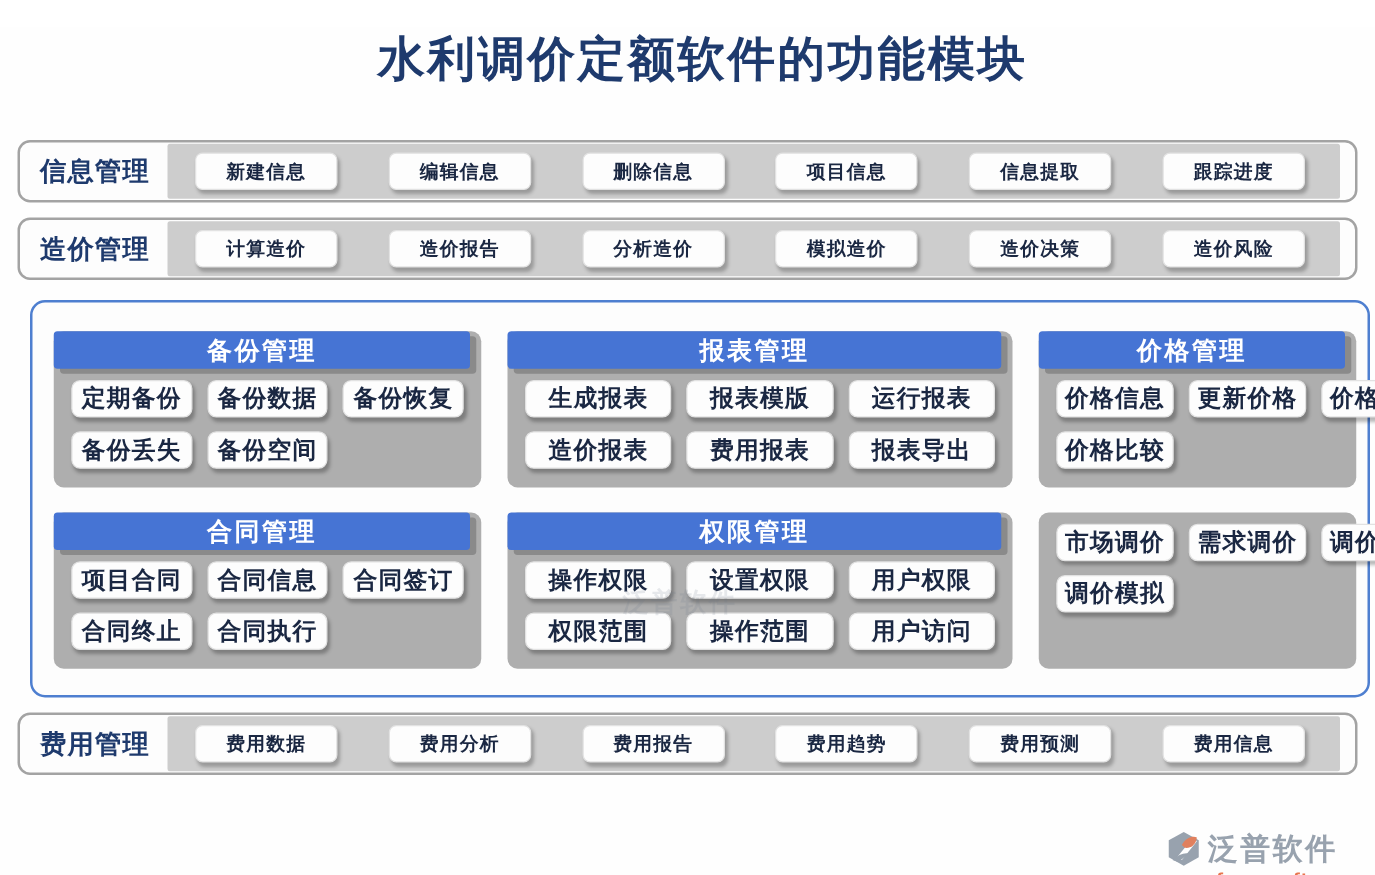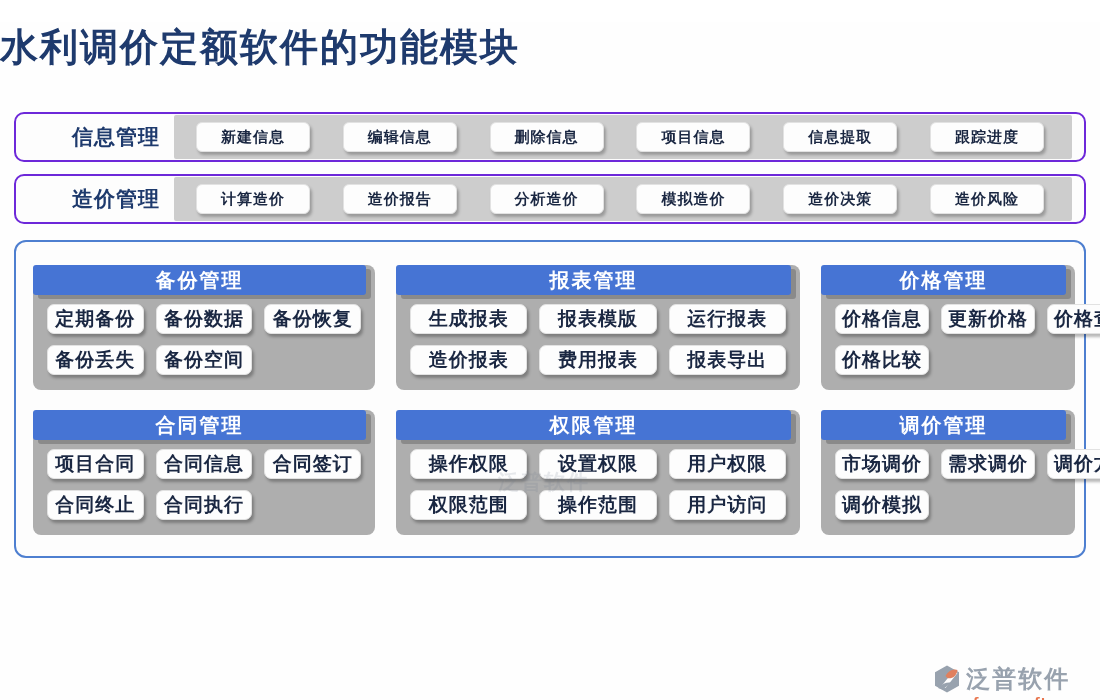--- a/index.html
+++ b/index.html
@@ -6,40 +6,40 @@
   html, body { width: 1100px; height: 700px; background: #ffffff; }
   body {
     font-family: "DejaVu Serif", "Liberation Serif", serif;
     position: relative;
     overflow: hidden;
   }
   .page { width: 1100px; height: 700px; position: relative; background: #fefefe; }
 
   
   .title {
-    text-align: left;
+    text-align: center;
     margin-top: 22px;
     font-size: 38px;
     font-weight: bold;
     color: #1e3a6d;
     letter-spacing: 2px;
+    padding-left: 24px;
   }
 
   
   .band {
     position: absolute;
     left: 14px;
     width: 1072px;
     height: 50px;
-    border: 2px solid #6d28d9;
+    border: 2px solid #a3a3a3;
     border-radius: 10px;
     background: #fdfdfd;
     display: flex;
     align-items: center;
-    padding-left: 40px;
   }
   .band-1 { top: 90px; }
   .band-2 { top: 152px; }
   .band-3 { top: 548px; }
   .band-label {
     flex: 0 0 auto;
     margin-left: 16px;
     width: 96px;
     font-size: 21px;
     font-weight: bold;
@@ -70,21 +70,21 @@
     color: #1a2742;
     letter-spacing: 1px;
     box-shadow: 2px 3px 3px rgba(0,0,0,0.25);
     white-space: nowrap;
     cursor: pointer;
   }
 
   
   .mid {
     position: absolute;
-    left: 14px;
+    left: 24px;
     top: 218px;
     width: 1072px;
     height: 318px;
     border: 2px solid #4e7fd0;
     border-radius: 12px;
     background: #fdfdfd;
     padding: 23px 9px 0 17px;
   }
   .card-row {
     display: flex;
@@ -248,33 +248,43 @@
         <div class="card-body cols3">
           <button class="pill card-btn">操作权限</button>
           <button class="pill card-btn">设置权限</button>
           <button class="pill card-btn">用户权限</button>
           <button class="pill card-btn">权限范围</button>
           <button class="pill card-btn">操作范围</button>
           <button class="pill card-btn">用户访问</button>
         </div>
       </div>
       <div class="card w2">
-        <div class="card-header">调价管理</div>
         <div class="card-body cols2">
           <button class="pill card-btn">市场调价</button>
           <button class="pill card-btn">需求调价</button>
           <button class="pill card-btn">调价方案</button>
           <button class="pill card-btn">调价模拟</button>
         </div>
       </div>
     </div>
   </div>
 
   <div class="watermark">泛普软件</div>
 
+  <div class="band band-3">
+    <span class="band-label">费用管理</span>
+    <div class="band-bar">
+      <button class="pill">费用数据</button>
+      <button class="pill">费用分析</button>
+      <button class="pill">费用报告</button>
+      <button class="pill">费用趋势</button>
+      <button class="pill">费用预测</button>
+      <button class="pill">费用信息</button>
+    </div>
+  </div>
 
   <div class="footer">
     <div class="brand-line">
       <span style="display:inline-block;line-height:0;">
         <svg width="30" height="30" viewBox="0 0 40 40">
           <path d="M20 2 L36 11 L36 29 L20 38 L4 29 L4 11 Z" fill="#98a2ae"></path>
           <path d="M12 30 L30 8 L34 12 L18 32 Z" fill="#ffffff"></path>
           <path d="M18 16 C22 8, 30 6, 34 8 C33 16, 27 20, 21 19 Z" fill="#e0805e"></path>
           <path d="M8 32 C14 26, 20 24, 26 25 L14 34 Z" fill="#98a2ae"></path>
         </svg>

